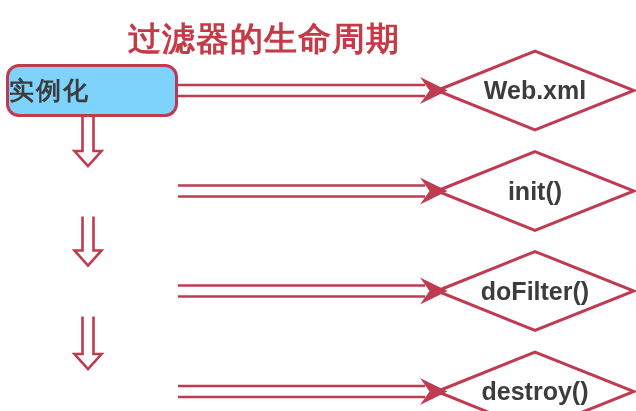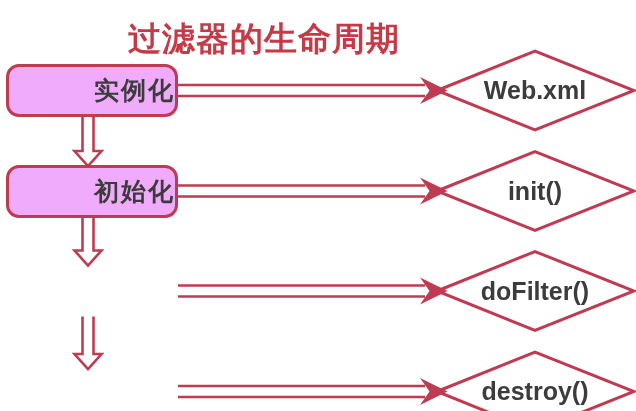--- a/index.html
+++ b/index.html
@@ -22,24 +22,24 @@
     font-size:33px;font-weight:900;letter-spacing:1px;
     color:var(--title-color);
   }
   svg.flow{position:absolute;top:0;left:0;width:636px;height:411px;}
   .diamond{fill:#fff;stroke:var(--shape-stroke);stroke-width:3;}
   .h-line{stroke:var(--shape-stroke);stroke-width:2.7;}
   .arrow-head{fill:var(--shape-stroke);stroke:none;}
   .v-arrow{fill:#fff;stroke:var(--shape-stroke);stroke-width:2.6;stroke-linejoin:miter;}
   .step-box{
     position:absolute;left:6px;width:172px;height:53px;
-    background:#f0abfc;
+    background:#7dd3fc;
     border:3.5px solid var(--shape-stroke);
     border-radius:13px;
-    display:flex;align-items:center;justify-content:flex-end;
+    display:flex;align-items:center;justify-content:flex-start;
   }
   .step-box .label{
     font-size:25px;font-weight:700;color:var(--text-color);
     letter-spacing:2px;
   }
   .method-label{
     position:absolute;left:437px;width:196px;height:40px;
     display:flex;align-items:center;justify-content:center;
     font-size:25px;font-weight:700;color:var(--text-color);
   }
@@ -80,22 +80,19 @@
     </g>
 
     <path class="v-arrow" d="M 82.5,96 L 82.5,131 L 74.5,131 L 88,146 L 101.5,131 L 93.5,131 L 93.5,96"></path>
     <path class="v-arrow" d="M 82.5,196.5 L 82.5,230.5 L 74.5,230.5 L 88,245.5 L 101.5,230.5 L 93.5,230.5 L 93.5,196.5"></path>
     <path class="v-arrow" d="M 82.5,296.5 L 82.5,334 L 74.5,334 L 88,349 L 101.5,334 L 93.5,334 L 93.5,296.5"></path>
   </svg>
 
   <div class="step-box" style="top:44px">
     <span class="label">实例化</span>
   </div>
-  <div class="step-box" style="top:144.5px">
-    <span class="label">初始化</span>
-  </div>
 
   <div class="method-label" style="top:50.5px">Web.xml</div>
   <div class="method-label" style="top:251px">doFilter()</div>
   <div class="method-label" style="top:151px">init()</div>
   <div class="method-label" style="top:351.5px">destroy()</div>
 
 </div>
 
 </body></html>

